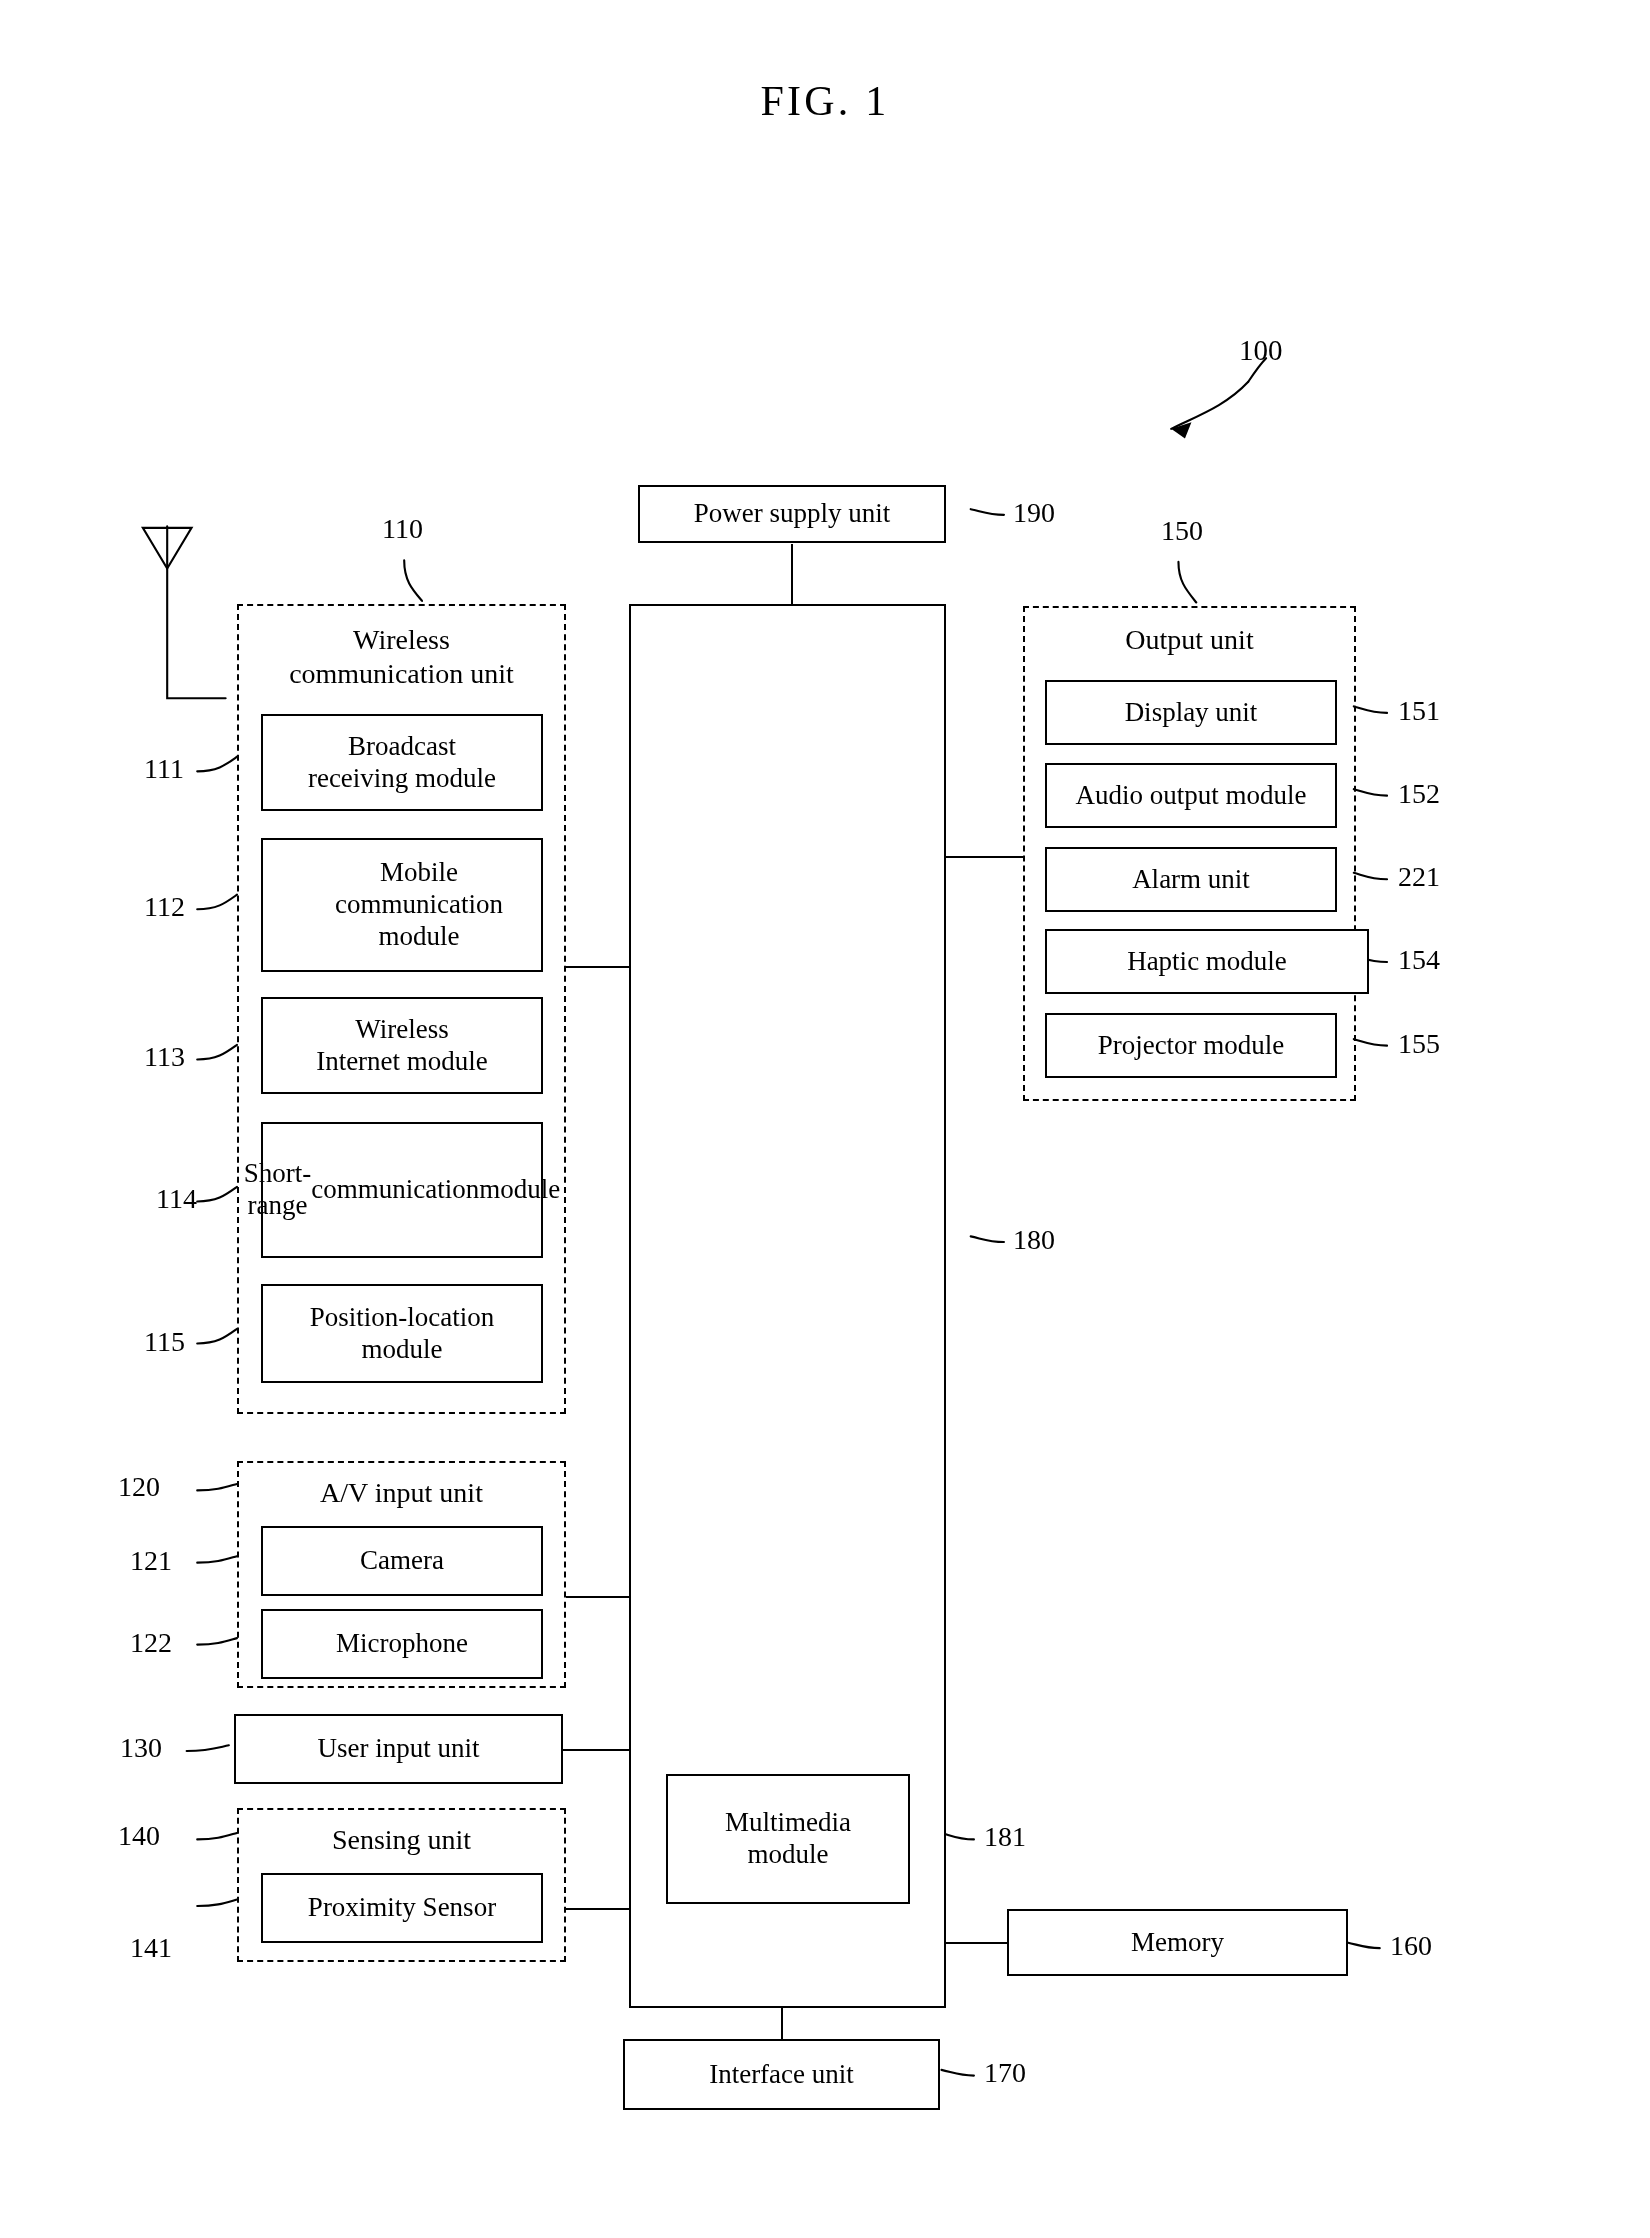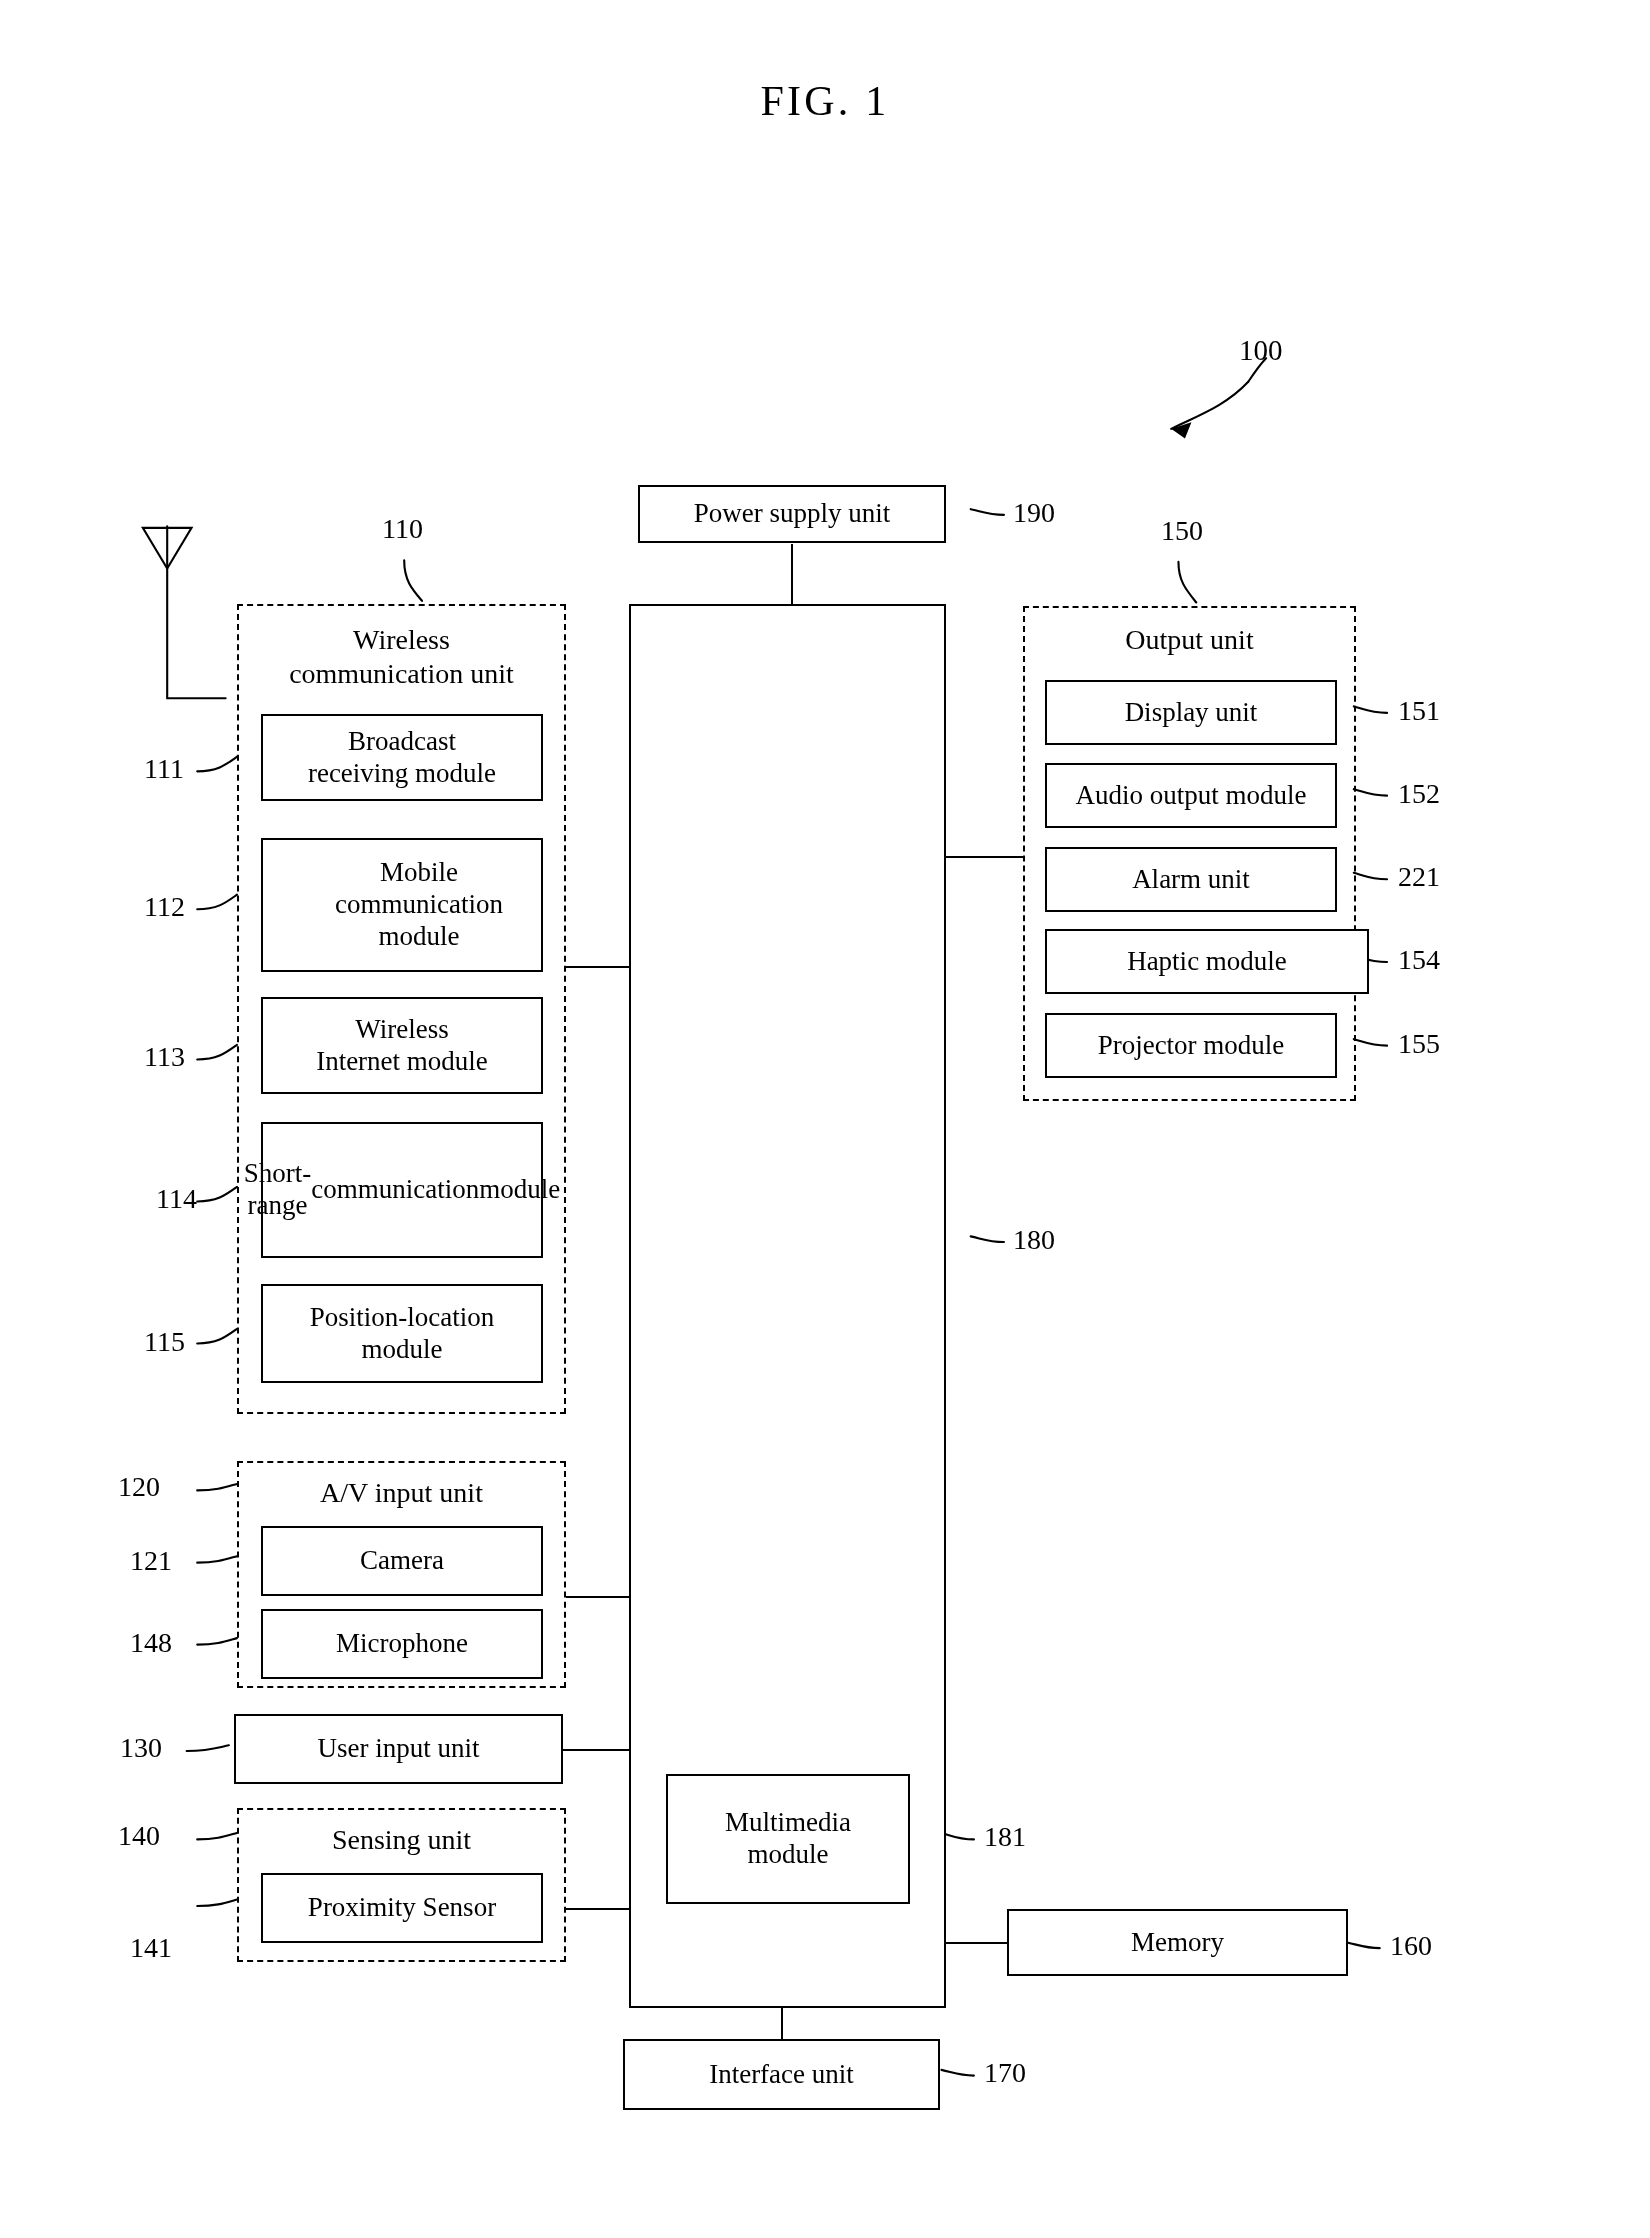--- a/index.html
+++ b/index.html
@@ -149,21 +149,21 @@
 </div>
 <div class="ref" style="left:984px; top:1821px;">181</div>
 
 <div class="dashed" style="left:237px; top:604px; width:329px; height:810px;"></div>
 <div class="group-title" style="left:237px; top:623px; width:329px;">
   <span>Wireless</span><br>
   <span>communication unit</span>
 </div>
 <div class="ref" style="left:382px; top:513px;">110</div>
 
-<div class="box" style="left:261px; top:714px; width:282px; height:87px; flex-direction:column;">
+<div class="box" style="left:261px; top:714px; width:282px; height:97px; flex-direction:column;">
   <span>Broadcast</span>
   <span>receiving module</span>
 </div>
 <div class="ref" style="left:144px; top:753px;">111</div>
 
 <div class="box" style="left:261px; top:838px; width:282px; height:134px; flex-direction:column;padding-left:39px;">
   <span>Mobile</span>
   <span>communication</span>
   <span>module</span>
 </div>
@@ -197,21 +197,21 @@
 <div class="ref" style="left:118px; top:1471px;">120</div>
 
 <div class="box" style="left:261px; top:1526px; width:282px; height:70px;">
   <span>Camera</span>
 </div>
 <div class="ref" style="left:130px; top:1545px;">121</div>
 
 <div class="box" style="left:261px; top:1609px; width:282px; height:70px;">
   <span>Microphone</span>
 </div>
-<div class="ref" style="left:130px; top:1627px;">148</div>
+<div class="ref" style="left:130px; top:1627px;">122</div>
 
 <div class="line h" style="left:566px; top:1596px; width:63px;"></div>
 
 <div class="box" style="left:234px; top:1714px; width:329px; height:70px;">
   <span>User input unit</span>
 </div>
 <div class="ref" style="left:120px; top:1732px;">130</div>
 <div class="line h" style="left:563px; top:1749px; width:67px;"></div>
 
 <div class="dashed" style="left:237px; top:1808px; width:329px; height:154px;"></div>

